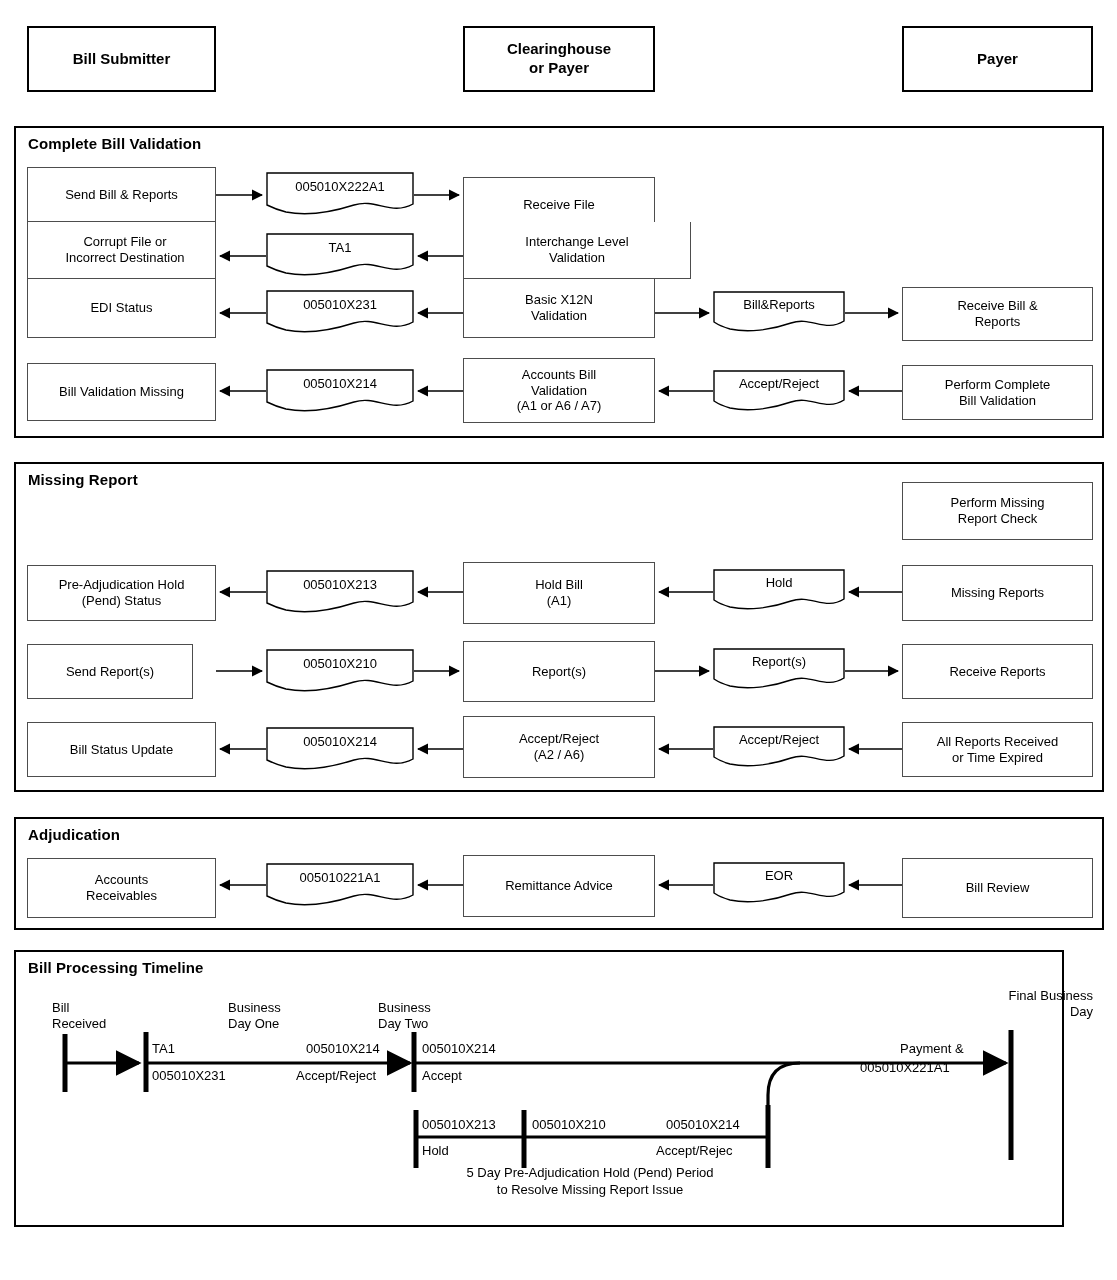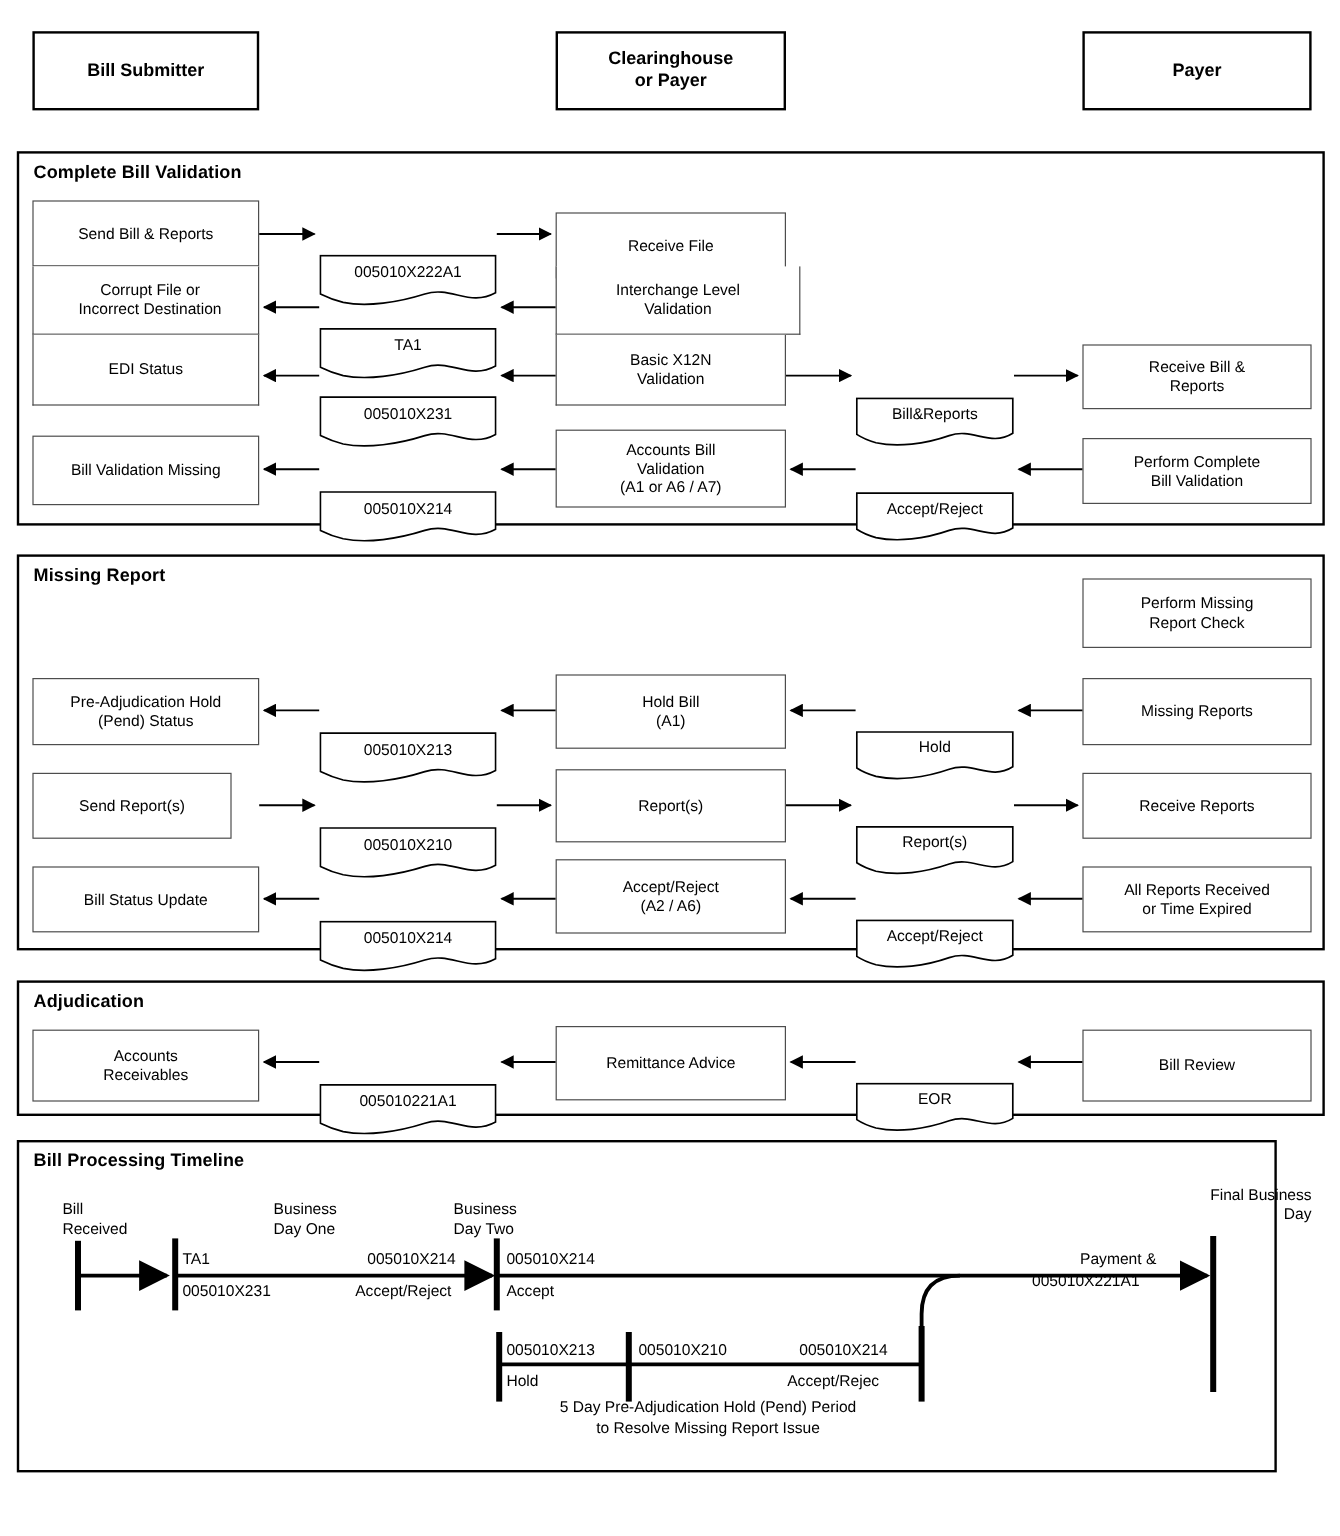--- a/index.html
+++ b/index.html
@@ -35,21 +35,21 @@
     background:#fff;
     display:flex;align-items:center;justify-content:center;
     text-align:center;font-size:13px;line-height:1.22;
     padding:0 3px;
   }
 
   
   .pbox.stack-mid{border-top:none;}
 
   
-  .doc{position:absolute;box-sizing:border-box;margin-top:40px;}
+  .doc{position:absolute;box-sizing:border-box;}
   .doc svg{position:absolute;left:0;top:0;width:100%;height:100%;display:block;}
   .doc .doc-label{
     position:absolute;left:0;right:0;top:0;
     height:calc(100% - 14px);
     display:flex;align-items:center;justify-content:center;
     text-align:center;font-size:13px;line-height:1.2;z-index:2;
     padding:0 2px;
   }
 
   
@@ -88,21 +88,21 @@
 <div class="pbox stack-mid" style="left:27px;top:279px;width:189px;height:59px;">
   <span style="white-space:pre-line;">EDI Status</span>
 </div>
 <div class="pbox" style="left:27px;top:363px;width:189px;height:58px;">
   <span style="white-space:pre-line;">Bill Validation Missing</span>
 </div>
 
 <div class="pbox" style="left:463px;top:177px;width:192px;height:55px;">
   <span style="white-space:pre-line;">Receive File</span>
 </div>
-<div class="pbox stack-mid" style="left:463px;top:222px;width:204px;height:57px;">
+<div class="pbox stack-mid" style="left:463px;top:222px;width:228px;height:57px;">
   <span style="white-space:pre-line;">Interchange Level
 Validation</span>
 </div>
 <div class="pbox stack-mid" style="left:463px;top:279px;width:192px;height:59px;">
   <span style="white-space:pre-line;">Basic X12N
 Validation</span>
 </div>
 <div class="pbox" style="left:463px;top:358px;width:192px;height:65px;">
   <span style="white-space:pre-line;">Accounts Bill
 Validation

